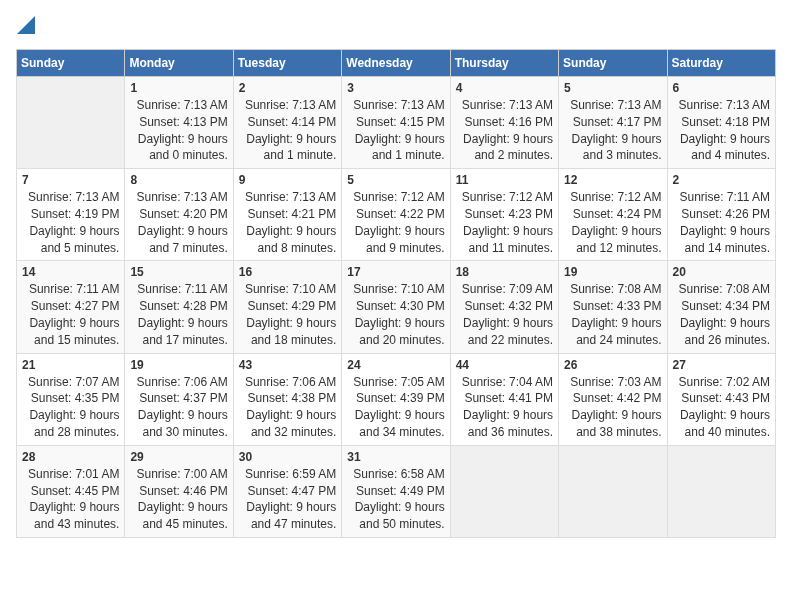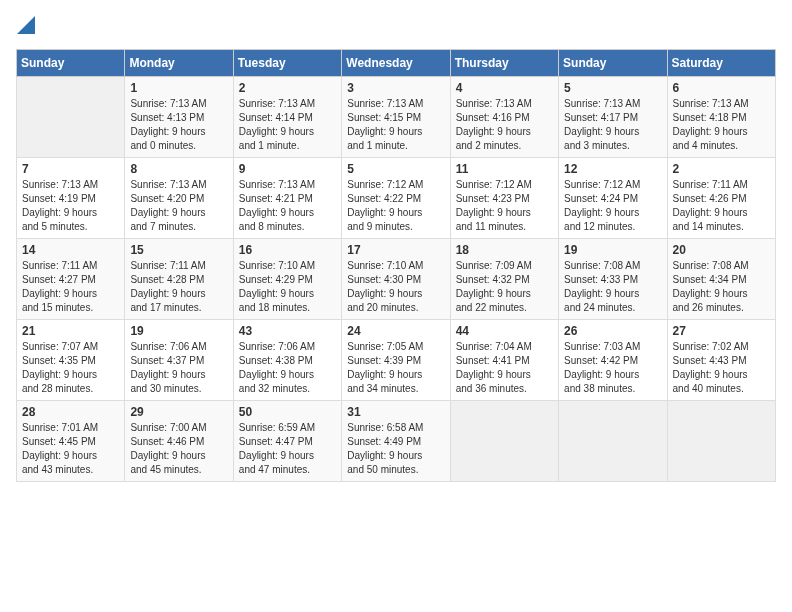--- a/index.html
+++ b/index.html
@@ -65,23 +65,24 @@
     tbody tr:nth-child(even) td {
       background-color: #ffffff;
     }
     .day-number {
       font-weight: bold;
       font-size: 12px;
       display: block;
       margin-bottom: 2px;
     }
     .cell-text {
-      font-size: 10px;
+      font-size: 12px;
       line-height: 1.4;
       color: #333;
+      text-align: right;
     }
     .empty-cell {
       background-color: #f0f0f0 !important;
     }
   </style>
 </head>
 <body>
 
 <div class="header">
   <div class="logo">
@@ -234,21 +235,21 @@
       <tr>
         <td>
           <span class="day-number">28</span>
           <div class="cell-text">Sunrise: 7:01 AM<br>Sunset: 4:45 PM<br>Daylight: 9 hours<br>and 43 minutes.</div>
         </td>
         <td>
           <span class="day-number">29</span>
           <div class="cell-text">Sunrise: 7:00 AM<br>Sunset: 4:46 PM<br>Daylight: 9 hours<br>and 45 minutes.</div>
         </td>
         <td>
-          <span class="day-number">50</span>
+          <span class="day-number">30</span>
           <div class="cell-text">Sunrise: 6:59 AM<br>Sunset: 4:47 PM<br>Daylight: 9 hours<br>and 47 minutes.</div>
         </td>
         <td>
           <span class="day-number">31</span>
           <div class="cell-text">Sunrise: 6:58 AM<br>Sunset: 4:49 PM<br>Daylight: 9 hours<br>and 50 minutes.</div>
         </td>
         <td class="empty-cell"></td>
         <td class="empty-cell"></td>
         <td class="empty-cell"></td>
       </tr>

